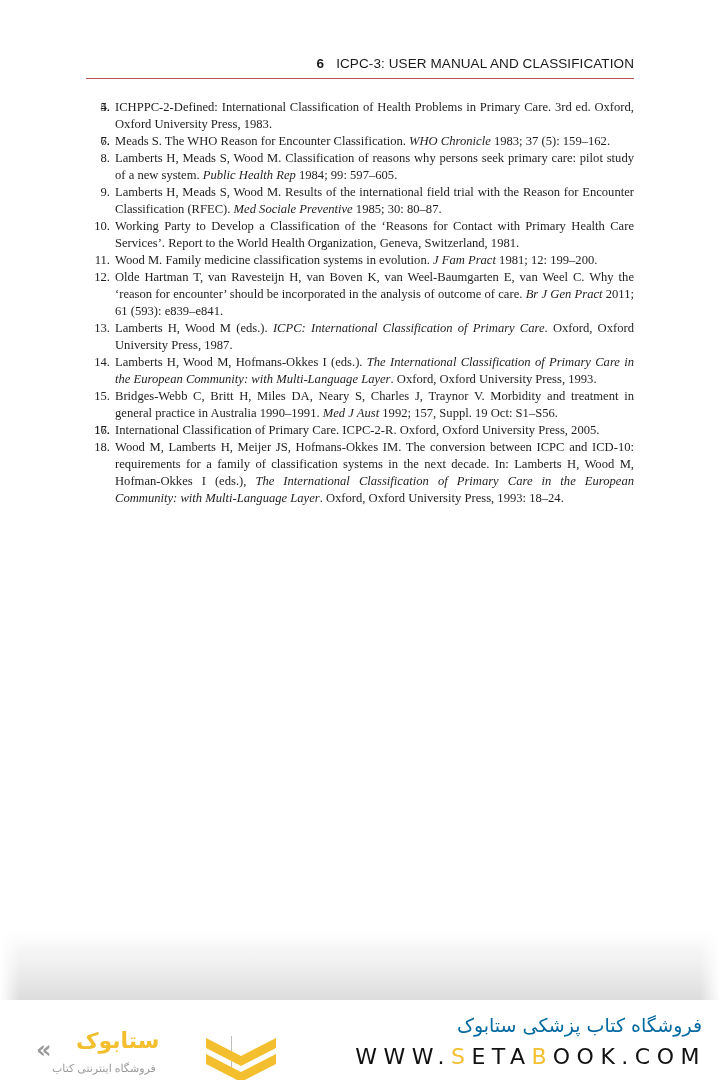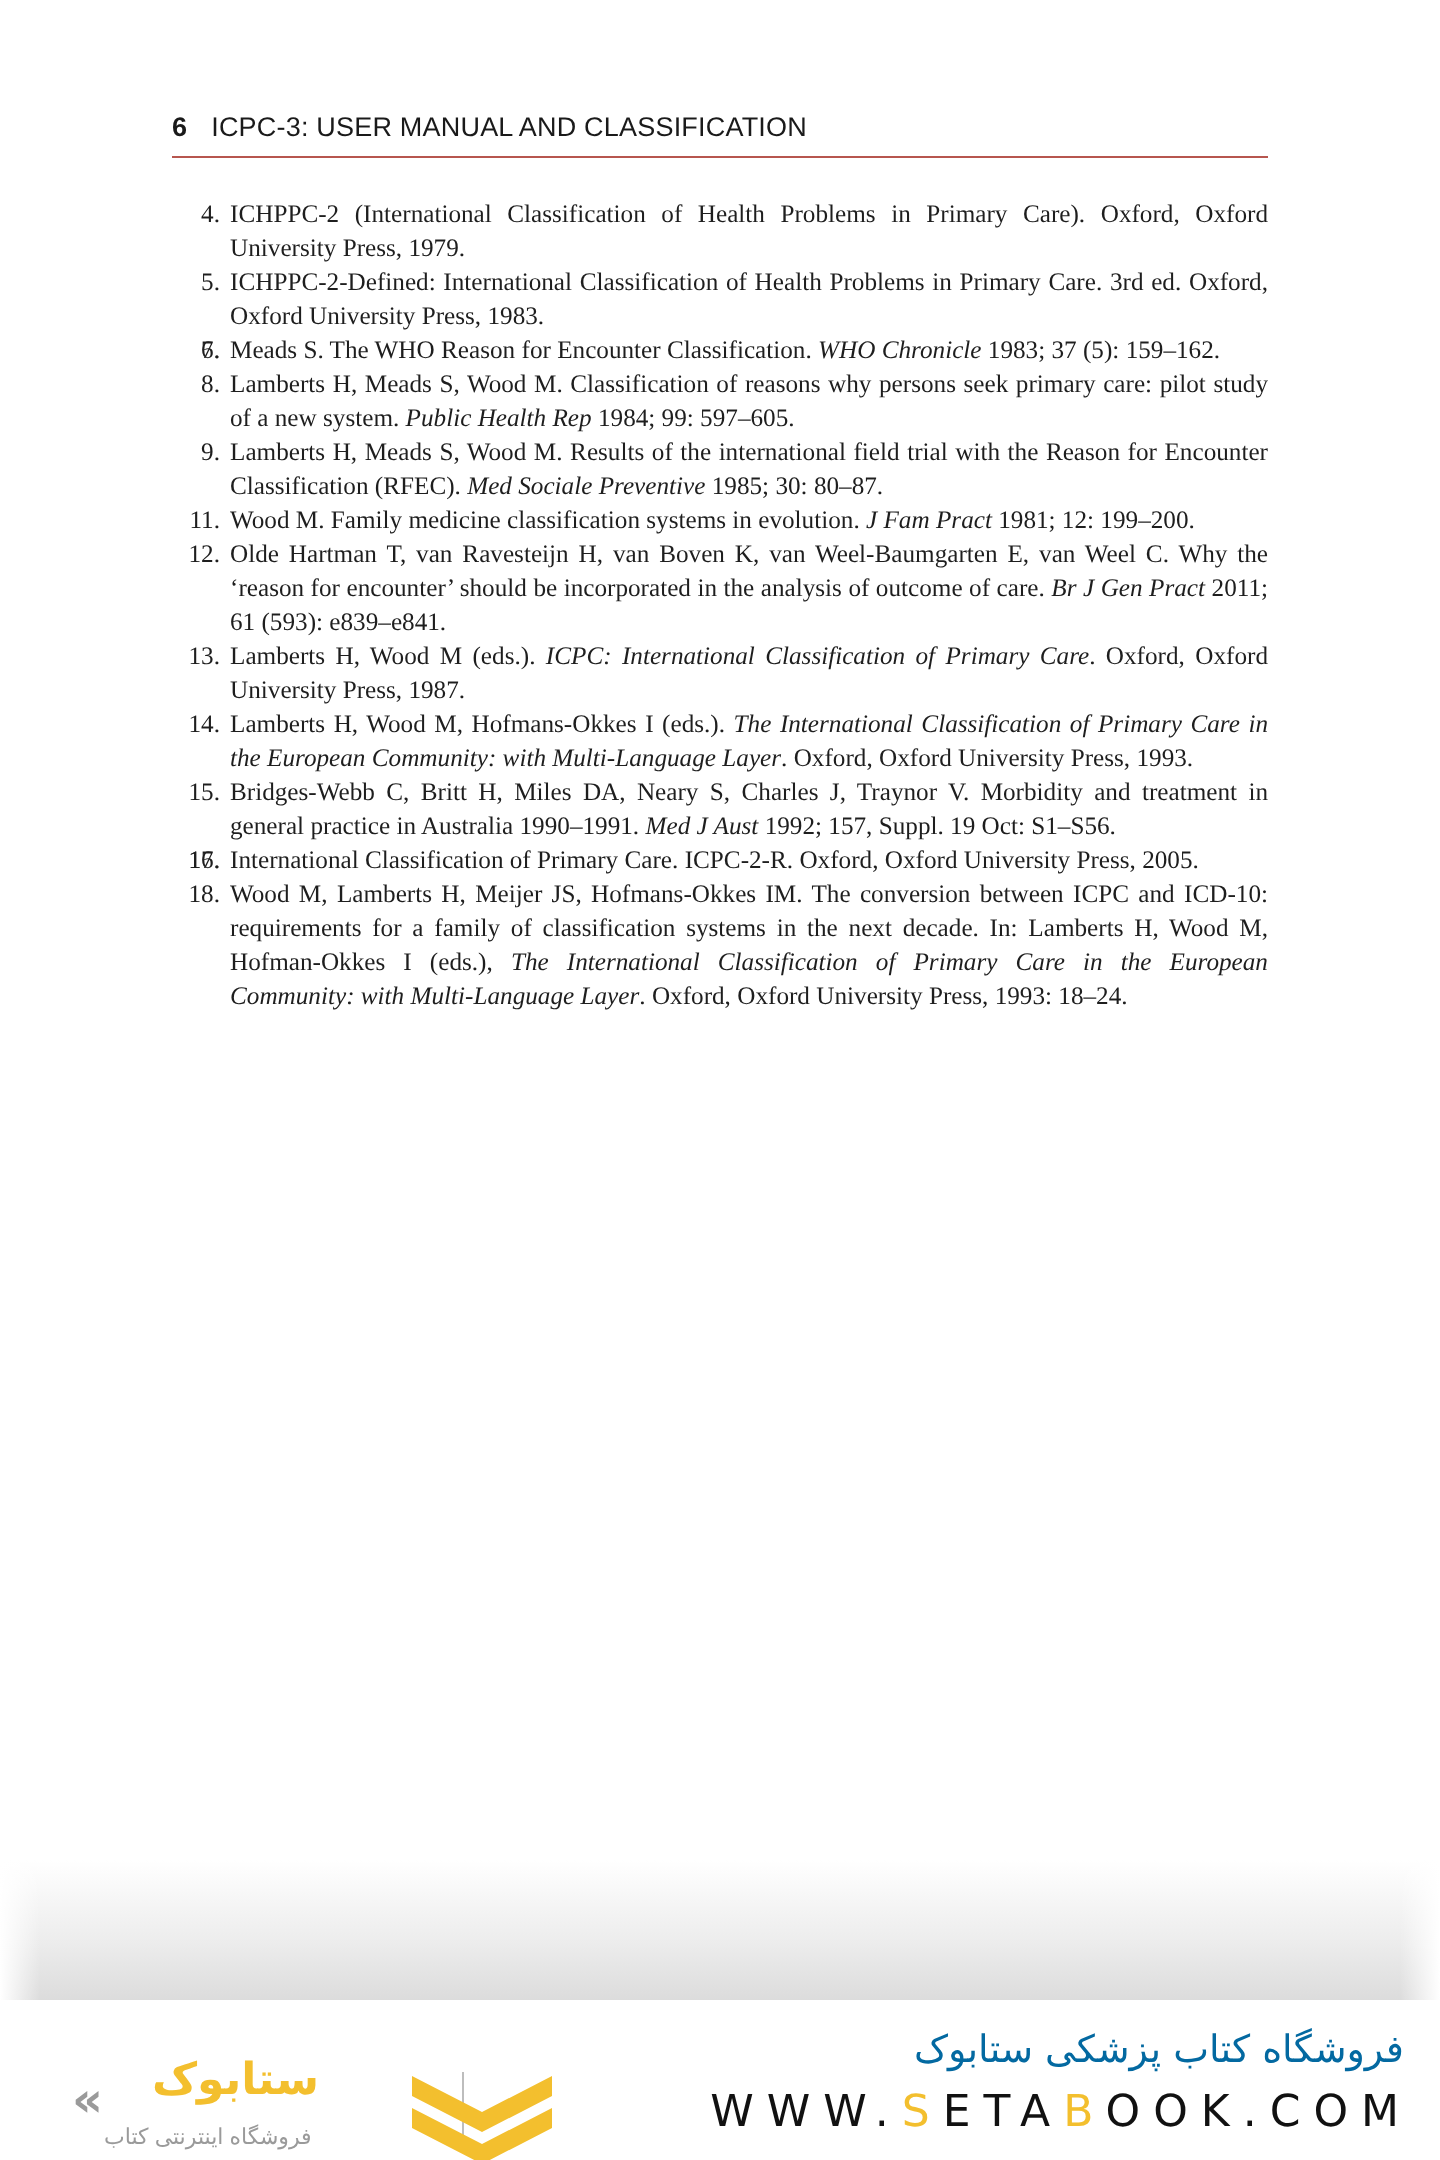--- a/index.html
+++ b/index.html
@@ -1,18 +1,18 @@
 <!DOCTYPE html>
 <html><head>
 <meta charset="utf-8">
 <style>
   html, body { margin:0; padding:0; }
   body { width:720px; height:1080px; background:#ffffff; position:relative; overflow:hidden; }
   .page { position:absolute; left:0; top:0; width:720px; height:1000px; background:#fff; }
-  .running-head { position:absolute; left:86px; top:56px; width:548px; height:24px; font-family:"Liberation Sans", sans-serif; font-size:13.5px; color:#1a1a1a; letter-spacing:0.1px; }
+  .running-head { position:absolute; left:86px; top:56px; width:548px; height:24px; font-family:"Liberation Sans", sans-serif; font-size:13.5px; color:#1a1a1a; letter-spacing:0.1px;text-align:right; }
   .running-head .num { font-weight:bold; margin-right:12px; }
   .rule { position:absolute; left:86px; top:78px; width:548px; height:1px; background:#b7564f; }
   .refs { position:absolute; left:86px; top:99px; width:548px; margin:0; padding:0; list-style:none; font-family:"Liberation Serif", serif; font-size:12.6px; line-height:17px; color:#1e1e1e; }
   .refs li { position:relative; padding-left:29px; text-align:justify; margin:0; }
   .refs .rn { position:absolute; left:0; top:0; width:24px; text-align:right; }
   .refs i { }
   .shadow { position:absolute; left:0; top:930px; width:720px; height:70px; background:linear-gradient(to bottom, rgba(255,255,255,0) 0%, #ececec 60%, #dcdcdc 100%); }
   .shadow-edge-l { position:absolute; left:0; top:930px; width:20px; height:70px; background:linear-gradient(to right, #fff, rgba(255,255,255,0)); }
   .shadow-edge-r { position:absolute; right:0; top:930px; width:20px; height:70px; background:linear-gradient(to left, #fff, rgba(255,255,255,0)); }
   .footer { position:absolute; left:0; top:1000px; width:720px; height:80px; background:#fff; }
@@ -28,26 +28,27 @@
 </head>
 <body>
 
 <div class="page">
   <div class="running-head">
     <span class="num">6</span><span>ICPC-3: USER MANUAL AND CLASSIFICATION</span>
   </div>
   <div class="rule"></div>
 
   <ol class="refs" id="refs">
-      <li><span class="rn">4.</span><span>ICHPPC-2 (International Classification of Health Problems in Primary Care). Oxford, Oxford University Press, 1979.</span></li>
+      <li><span class="rn">4.</span></li>
       <li><span class="rn">5.</span><span>ICHPPC-2-Defined: International Classification of Health Problems in Primary Care. 3rd ed. Oxford, Oxford University Press, 1983.</span></li>
       <li><span class="rn">6.</span></li>
       <li><span class="rn">7.</span><span>Meads S. The WHO Reason for Encounter Classification. </span><i>WHO Chronicle</i><span> 1983; 37 (5): 159–162.</span></li>
       <li><span class="rn">8.</span><span>Lamberts H, Meads S, Wood M. Classification of reasons why persons seek primary care: pilot study of a new system. </span><i>Public Health Rep</i><span> 1984; 99: 597–605.</span></li>
       <li><span class="rn">9.</span><span>Lamberts H, Meads S, Wood M. Results of the international field trial with the Reason for Encounter Classification (RFEC). </span><i>Med Sociale Preventive</i><span> 1985; 30: 80–87.</span></li>
+      <li><span class="rn">10.</span><span>Working Party to Develop a Classification of the ‘Reasons for Contact with Primary Health Care Services’. Report to the World Health Organization, Geneva, Switzerland, 1981.</span></li>
       <li><span class="rn">11.</span><span>Wood M. Family medicine classification systems in evolution. </span><i>J Fam Pract</i><span> 1981; 12: 199–200.</span></li>
       <li><span class="rn">12.</span><span>Olde Hartman T, van Ravesteijn H, van Boven K, van Weel-Baumgarten E, van Weel C. Why the ‘reason for encounter’ should be incorporated in the analysis of outcome of care. </span><i>Br J Gen Pract</i><span> 2011; 61 (593): e839–e841.</span></li>
       <li><span class="rn">13.</span><span>Lamberts H, Wood M (eds.). </span><i>ICPC: International Classification of Primary Care</i><span>. Oxford, Oxford University Press, 1987.</span></li>
       <li><span class="rn">14.</span><span>Lamberts H, Wood M, Hofmans-Okkes I (eds.). </span><i>The International Classification of Primary Care in the European Community: with Multi-Language Layer</i><span>. Oxford, Oxford University Press, 1993.</span></li>
       <li><span class="rn">15.</span><span>Bridges-Webb C, Britt H, Miles DA, Neary S, Charles J, Traynor V. Morbidity and treatment in general practice in Australia 1990–1991. </span><i>Med J Aust</i><span> 1992; 157, Suppl. 19 Oct: S1–S56.</span></li>
       <li><span class="rn">16.</span></li>
       <li><span class="rn">17.</span><span>International Classification of Primary Care. ICPC-2-R. Oxford, Oxford University Press, 2005.</span></li>
       <li><span class="rn">18.</span><span>Wood M, Lamberts H, Meijer JS, Hofmans-Okkes IM. The conversion between ICPC and ICD-10: requirements for a family of classification systems in the next decade. In: Lamberts H, Wood M, Hofman-Okkes I (eds.), </span><i>The International Classification of Primary Care in the European Community: with Multi-Language Layer</i><span>. Oxford, Oxford University Press, 1993: 18–24.</span></li>
     </ol>
 </div>

